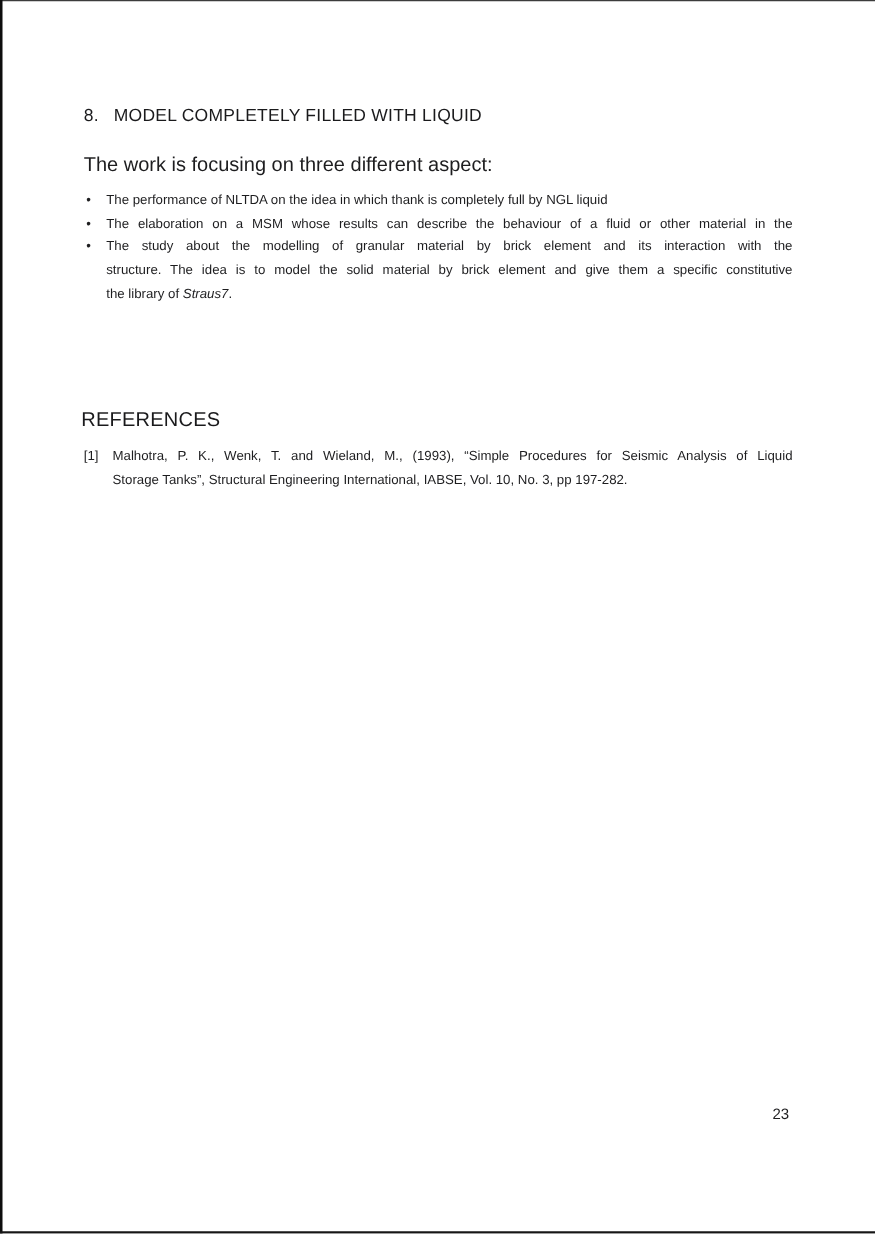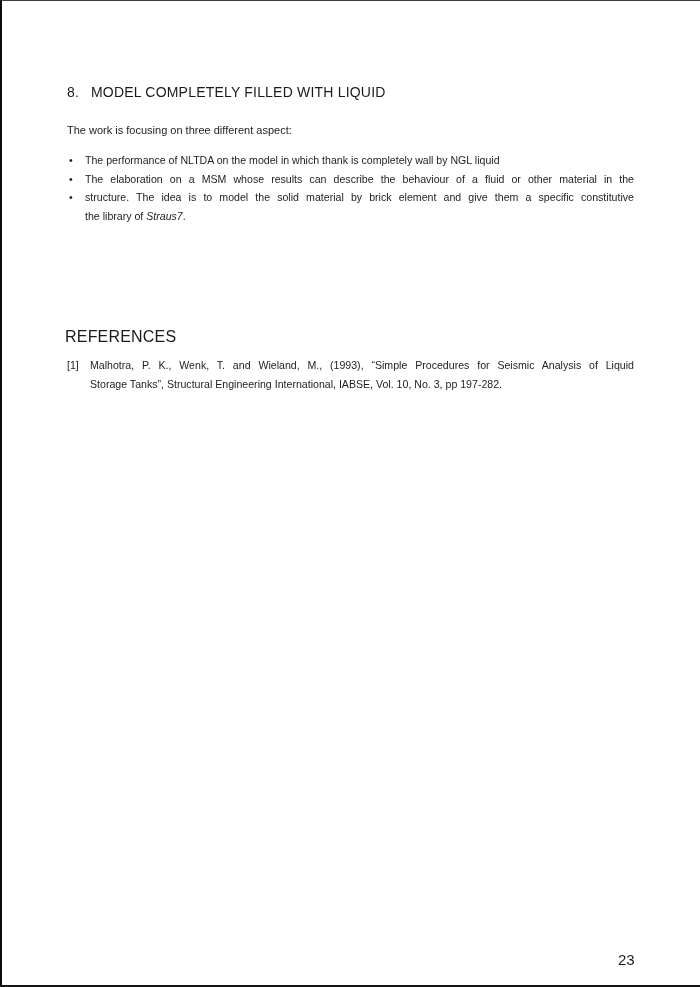--- a/index.html
+++ b/index.html
@@ -10,37 +10,37 @@
   .edge-left{position:absolute;left:0;top:0;width:2px;height:987px;background:#0d0d0d;}
   .edge-top{position:absolute;left:0;top:0;width:700px;height:1px;background:#3c3c3c;}
   .edge-bottom{position:absolute;left:0;bottom:0;width:700px;height:2px;background:#161616;}
 
   .heading{
     position:absolute;left:67px;top:84px;display:flex;
     font-size:14px;letter-spacing:0.2px;color:#1a1a1c;
   }
   .heading .num{width:24px;flex:0 0 24px;}
 
-  .intro{position:absolute;left:67px;top:124px;font-size:11px;}
+  .intro{position:absolute;left:67px;top:124px;font-size:16px;}
 
   .bullets{position:absolute;left:67px;top:151px;width:567px;font-size:10.6px;}
   .brow{position:relative;padding-left:18px;line-height:18.7px;}
   .brow .mark{position:absolute;left:2px;top:0;font-size:10.6px;}
   .just{text-align:justify;text-align-last:justify;}
   .ital{font-style:italic;}
 
   .refs-heading{position:absolute;left:65px;top:328px;font-size:16px;letter-spacing:0.2px;color:#1a1a1c;}
 
   .ref{
     position:absolute;left:67px;top:356px;width:567px;box-sizing:border-box;
     padding-left:23px;font-size:10.6px;line-height:19.2px;
   }
   .ref .label{position:absolute;left:0;top:0;line-height:19.2px;}
 
-  .pagenum{position:absolute;left:618px;top:951px;font-size:15px;}
+  .pagenum{position:absolute;left:618px;top:884px;font-size:12px;}
 </style>
 </head>
 <body>
 
 <div class="page">
 
   <div class="edge-top"></div>
   <div class="edge-left"></div>
   <div class="edge-bottom"></div>
 
@@ -48,30 +48,31 @@
     <span class="num">8.</span>
     <span>MODEL COMPLETELY FILLED WITH LIQUID</span>
   </div>
 
   <div class="intro">The work is focusing on three different aspect:</div>
 
   <div class="bullets">
 
     <div class="brow">
       <span class="mark">•</span>
-      <span>The performance of NLTDA on the model in which thank is completely wall by NGL liquid</span>
+      <span>The performance of NLTDA on the idea in which thank is completely full by NGL liquid</span>
     </div>
 
     <div class="brow just">
       <span class="mark">•</span>
       <span>The elaboration on a MSM whose results can describe the behaviour of a fluid or other material in the</span>
     </div>
 
     <div class="brow just">
       <span class="mark">•</span>
+      <span>The study about the modelling of granular material by brick element and its interaction with the</span>
     </div>
     <div class="brow just">
       <span>structure. The idea is to model the solid material by brick element and give them a specific constitutive</span>
     </div>
     <div class="brow">
       <span>the library of </span><span class="ital">Straus7</span><span>.</span>
     </div>
 
   </div>
 

